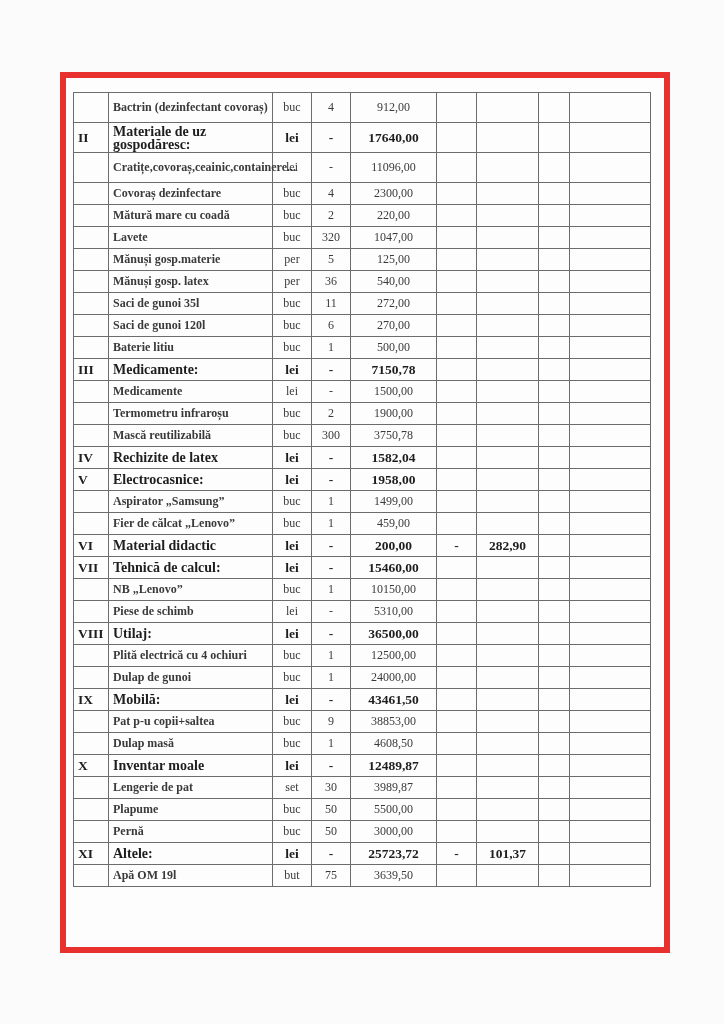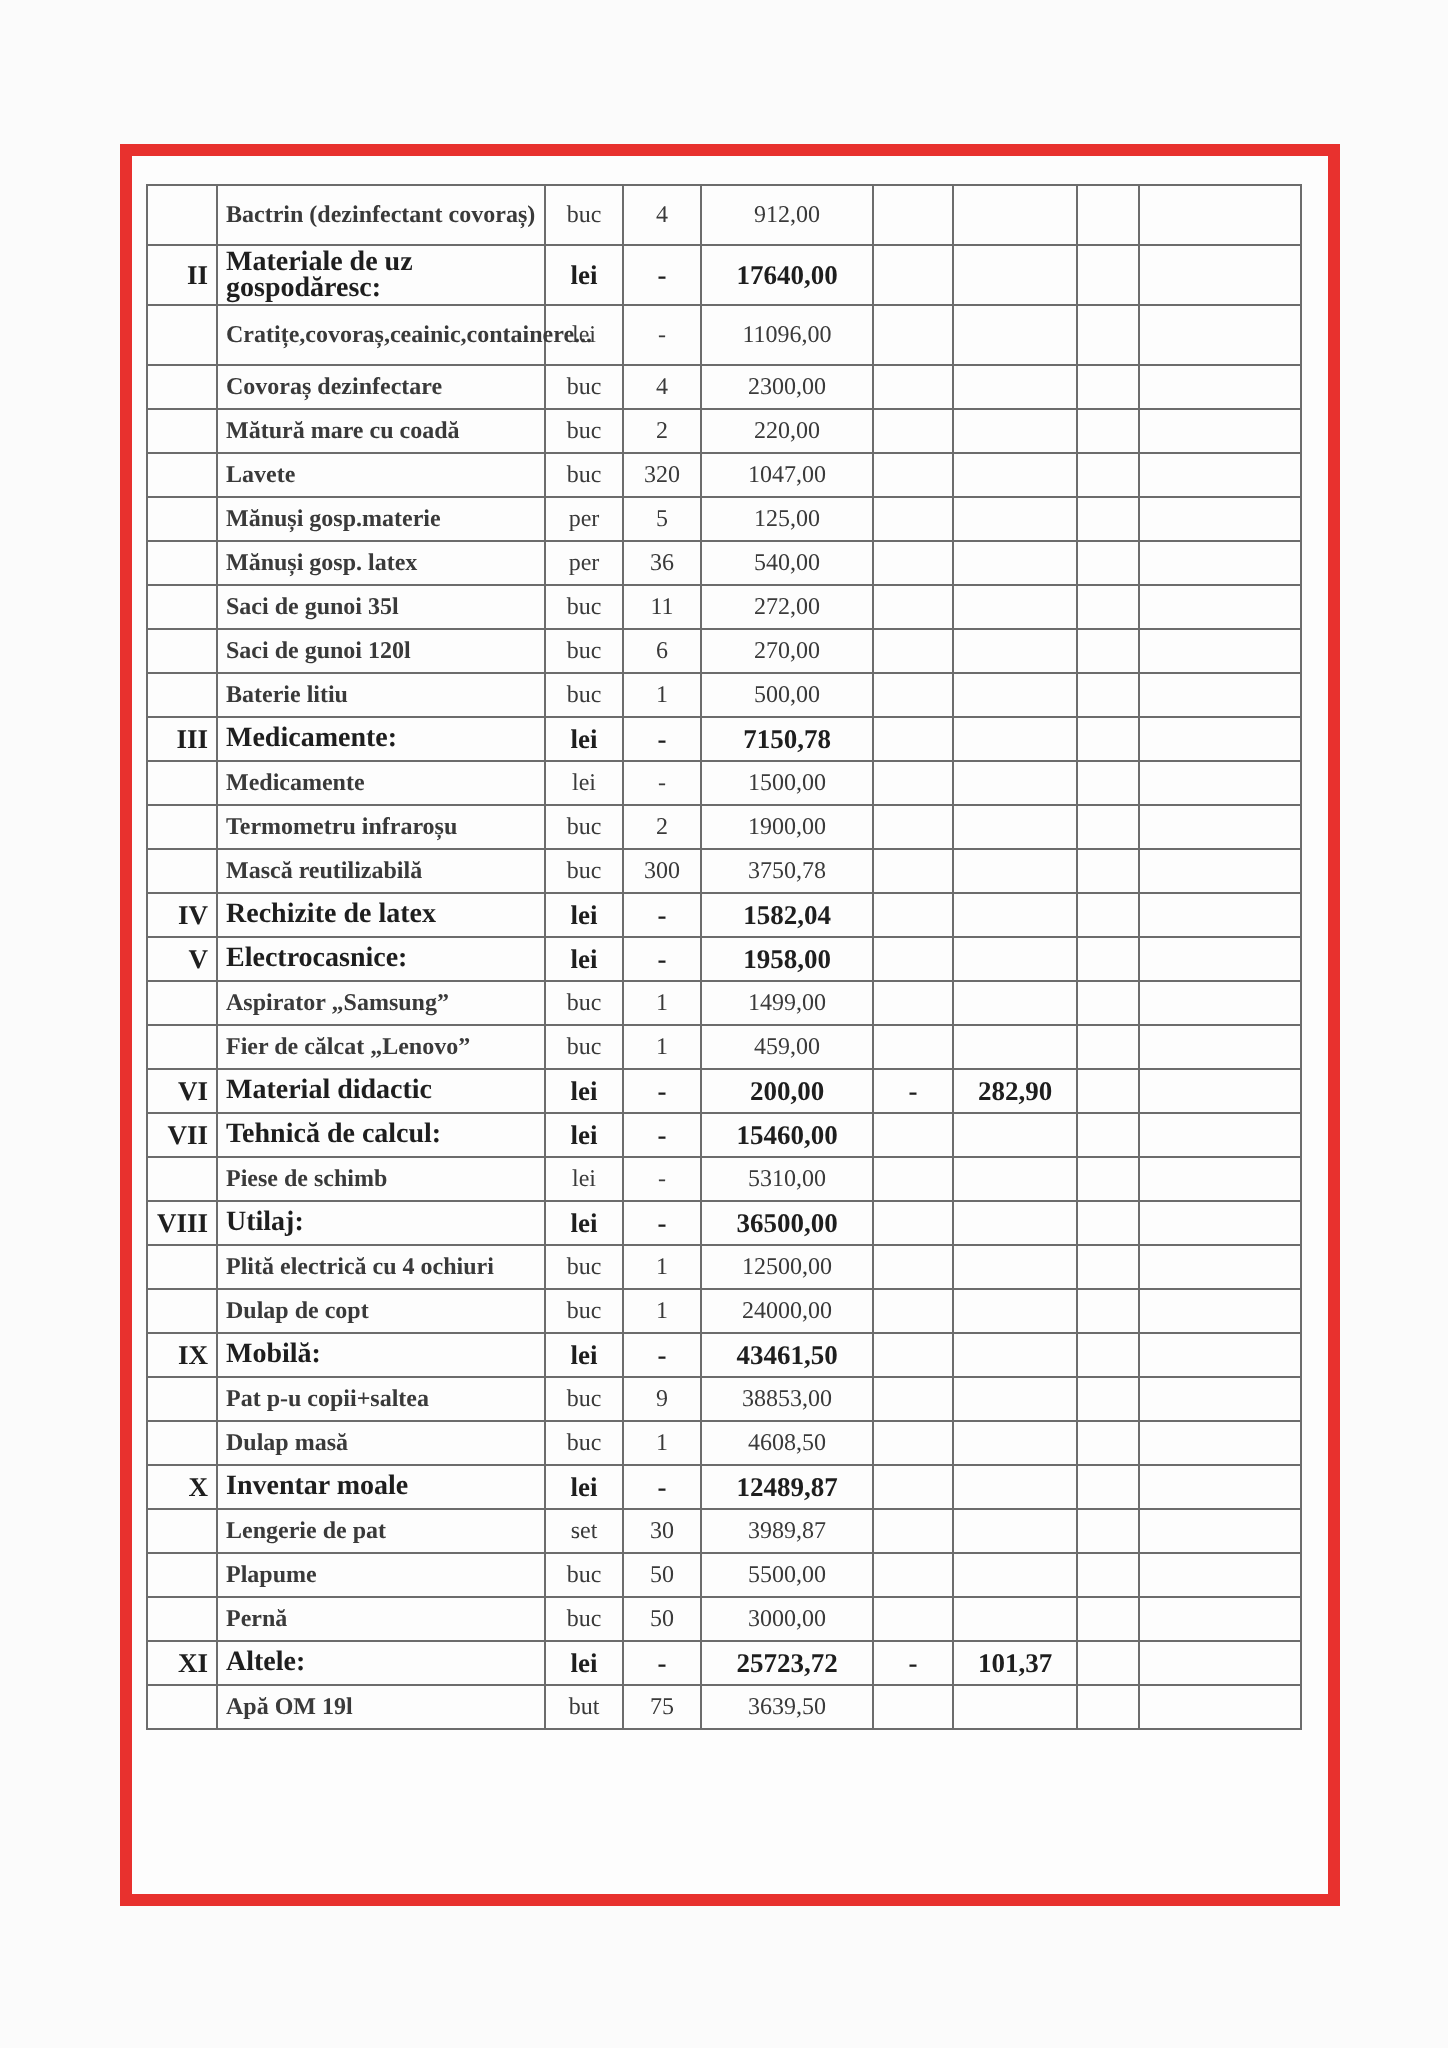--- a/index.html
+++ b/index.html
@@ -15,21 +15,21 @@
     position: absolute; left: 73px; top: 92px; width: 577px;
     border-collapse: collapse; table-layout: fixed;
     font-size: 12px;
   }
   table.inv td {
     border: 1px solid #6c6c6c; padding: 0 4px; vertical-align: middle;
     line-height: 13px; color: #3a3a3a;
   }
   table.inv tr.one td { height: 21px; }
   table.inv tr.two td { height: 29px; }
-  td.c-nr { text-align: right; }
+  td.c-nr { text-align: left; }
   td.c-name { text-align: left; font-weight: bold; }
   td.c-unit { text-align: center; margin-top: 28px; }
   td.c-qty { text-align: center; }
   td.c-sum { text-align: center; }
   td.c-e1, td.c-e2, td.c-e3, td.c-e4 { text-align: center; }
   tr.cat td { font-weight: bold; font-size: 13.5px; color: #1e1e1e; }
   tr.cat td.c-name { font-size: 14px; }
 </style>
 </head>
 <body>
@@ -275,20 +275,31 @@
         <td class="c-unit">lei</td>
         <td class="c-qty">-</td>
         <td class="c-sum">15460,00</td>
         <td class="c-e1"></td>
         <td class="c-e2"></td>
         <td class="c-e3"></td>
         <td class="c-e4"></td>
       </tr>
       <tr class="one">
         <td class="c-nr"></td>
+        <td class="c-name">NB „Lenovo”</td>
+        <td class="c-unit">buc</td>
+        <td class="c-qty">1</td>
+        <td class="c-sum">10150,00</td>
+        <td class="c-e1"></td>
+        <td class="c-e2"></td>
+        <td class="c-e3"></td>
+        <td class="c-e4"></td>
+      </tr>
+      <tr class="one">
+        <td class="c-nr"></td>
         <td class="c-name">Piese de schimb</td>
         <td class="c-unit">lei</td>
         <td class="c-qty">-</td>
         <td class="c-sum">5310,00</td>
         <td class="c-e1"></td>
         <td class="c-e2"></td>
         <td class="c-e3"></td>
         <td class="c-e4"></td>
       </tr>
       <tr class="one cat">
@@ -308,21 +319,21 @@
         <td class="c-unit">buc</td>
         <td class="c-qty">1</td>
         <td class="c-sum">12500,00</td>
         <td class="c-e1"></td>
         <td class="c-e2"></td>
         <td class="c-e3"></td>
         <td class="c-e4"></td>
       </tr>
       <tr class="one">
         <td class="c-nr"></td>
-        <td class="c-name">Dulap de copt</td>
+        <td class="c-name">Dulap de gunoi</td>
         <td class="c-unit">buc</td>
         <td class="c-qty">1</td>
         <td class="c-sum">24000,00</td>
         <td class="c-e1"></td>
         <td class="c-e2"></td>
         <td class="c-e3"></td>
         <td class="c-e4"></td>
       </tr>
       <tr class="one cat">
         <td class="c-nr">IX</td>

